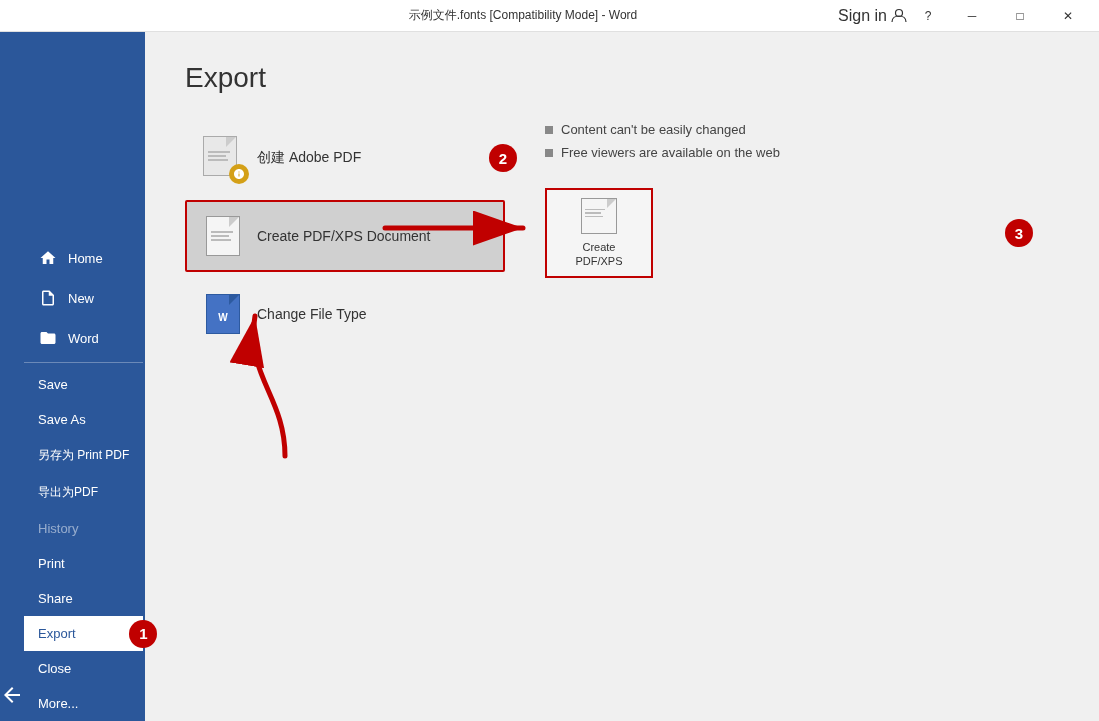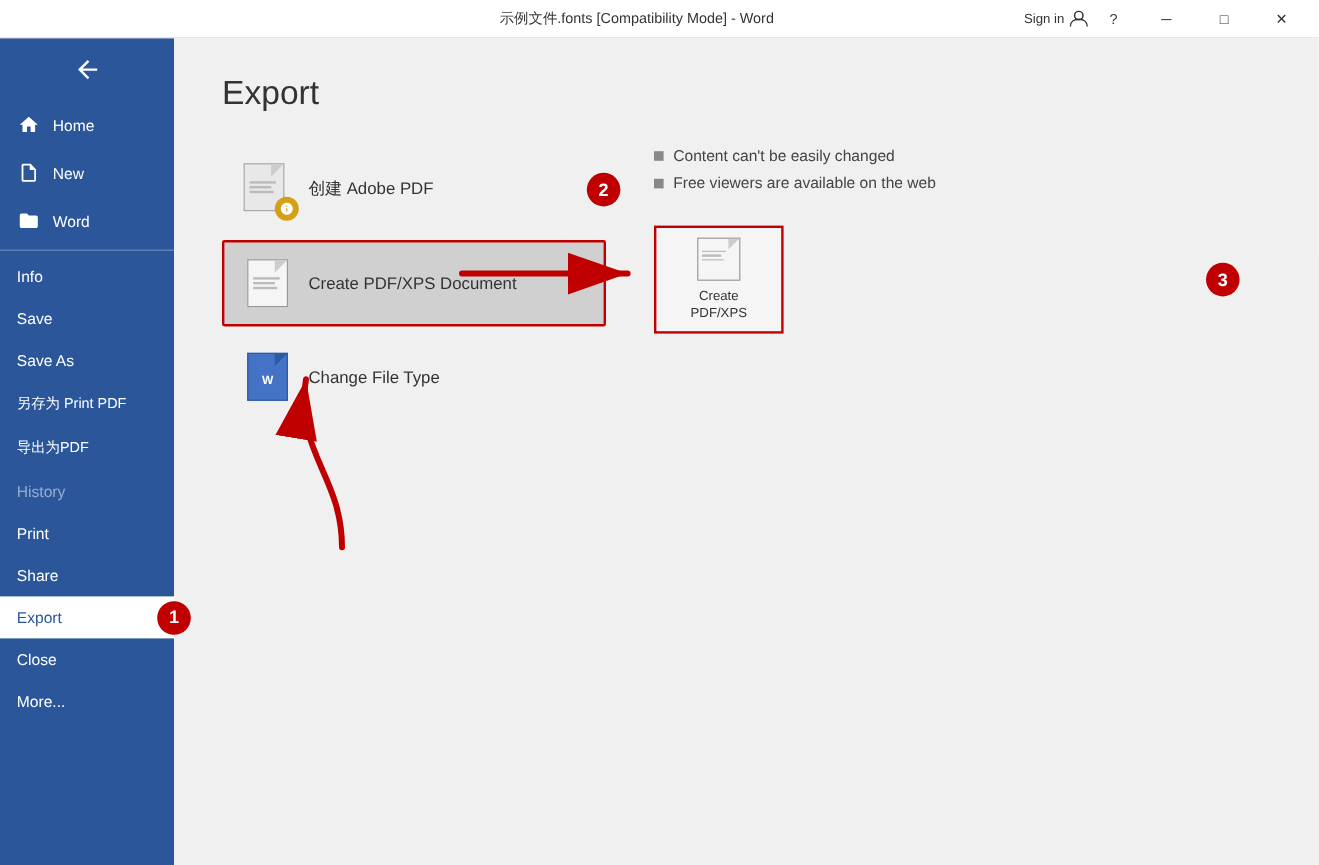--- a/index.html
+++ b/index.html
@@ -36,21 +36,21 @@
       display: flex;
       align-items: center;
       justify-content: center;
     }
     .titlebar-right {
       display: flex;
       align-items: center;
       gap: 8px;
     }
     .sign-in-btn {
-      font-size: 11px;
+      font-size: 16px;
       color: #333;
       background: none;
       border: none;
       cursor: pointer;
       display: flex;
       align-items: center;
       gap: 4px;
     }
     .help-btn {
       font-size: 12px;
@@ -70,23 +70,24 @@
     .app-body {
       display: flex;
       height: calc(721px - 32px);
     }
 
     
     .sidebar {
       width: 145px;
       background: #2b579a;
       display: flex;
-      flex-direction: column;
+      flex-direction: row;
       color: #fff;
       flex-shrink: 0;
+      align-items: flex-end;
     }
     .sidebar-back {
       display: flex;
       align-items: center;
       justify-content: center;
       height: 52px;
       cursor: pointer;
     }
     .sidebar-back svg {
       width: 24px;
@@ -315,23 +316,20 @@
         <div class="sidebar-icon">
           <svg viewBox="0 0 24 24">
               <path d="M10 4H4c-1.1 0-2 .9-2 2v12c0 1.1.9 2 2 2h16c1.1 0 2-.9 2-2V8c0-1.1-.9-2-2-2h-8l-2-2z"></path>
             </svg>
         </div>
         <span class="sidebar-item-text">Word</span>
       </div>
 
       <div class="sidebar-divider"></div>
 
-      <div class="sidebar-item">
-        <span class="sidebar-item-text">Info</span>
-      </div>
 
       <div class="sidebar-item">
         <span class="sidebar-item-text">Save</span>
       </div>
 
       <div class="sidebar-item">
         <span class="sidebar-item-text">Save As</span>
       </div>
 
       <div class="sidebar-item">

